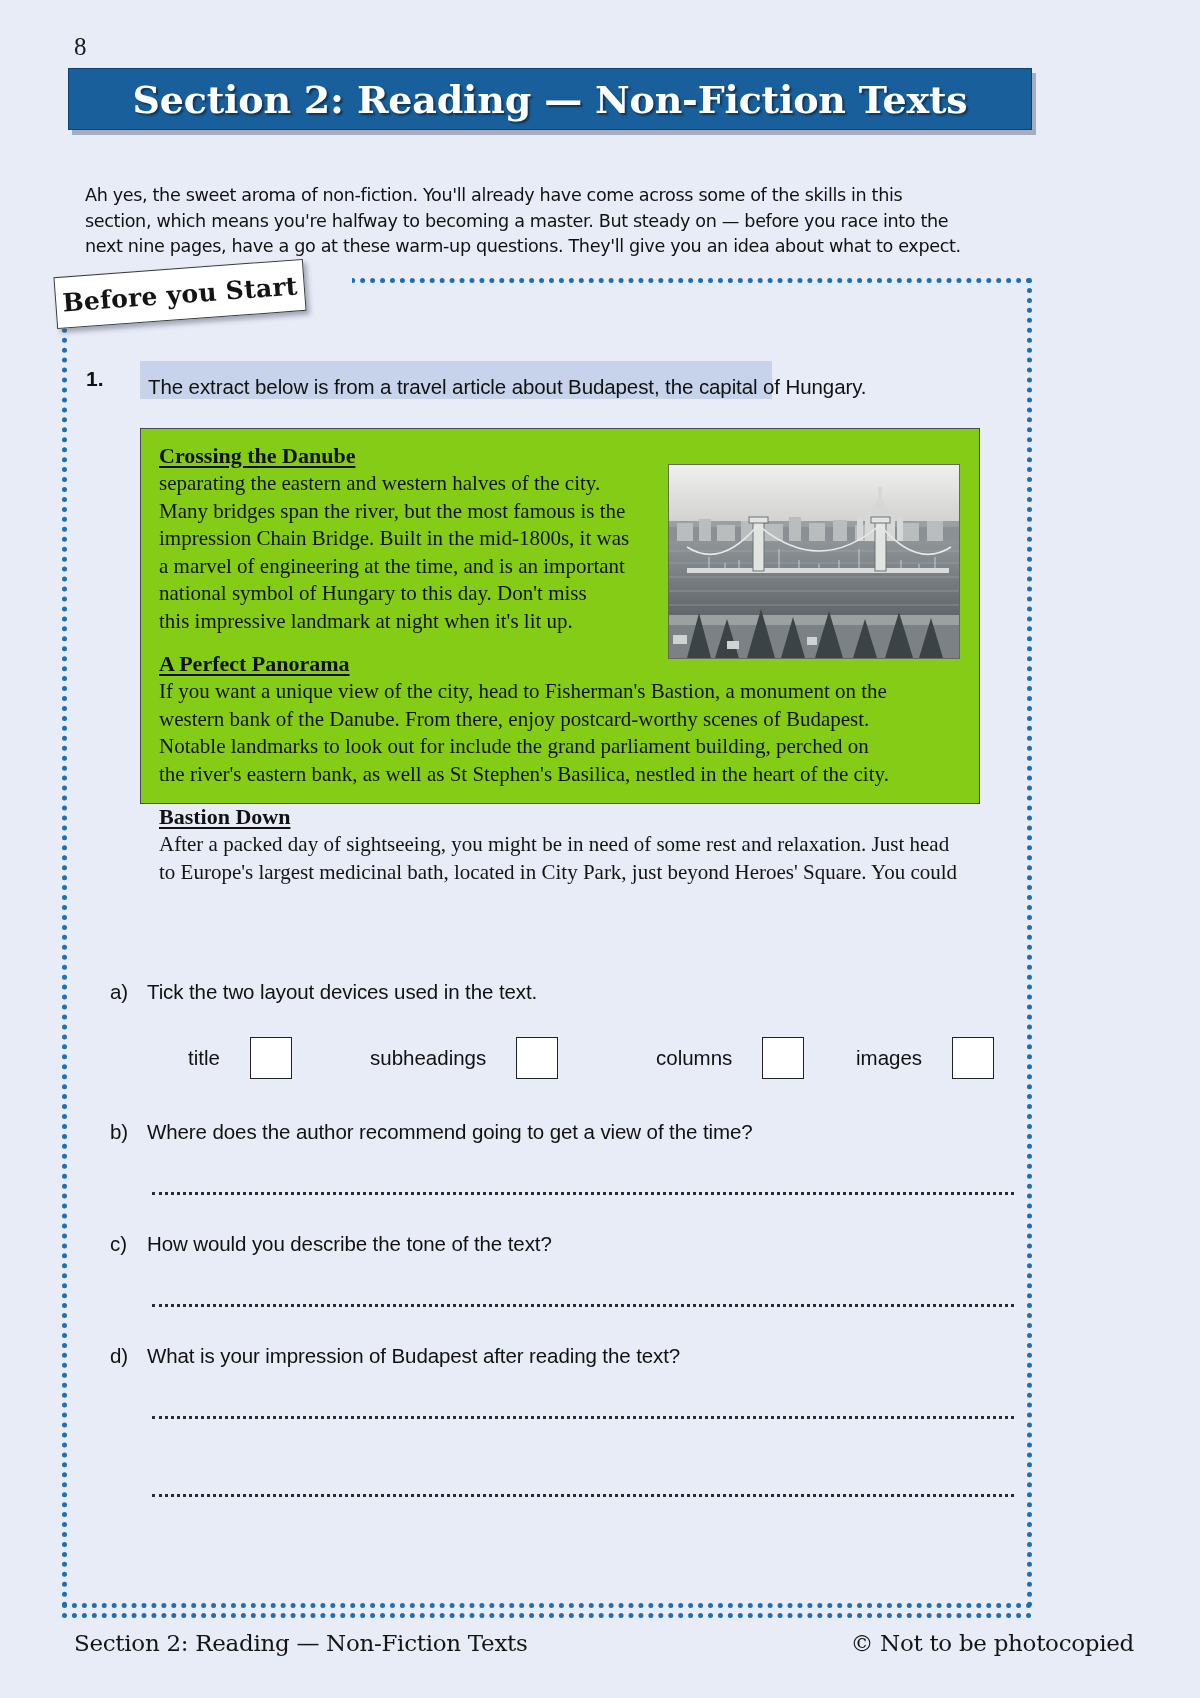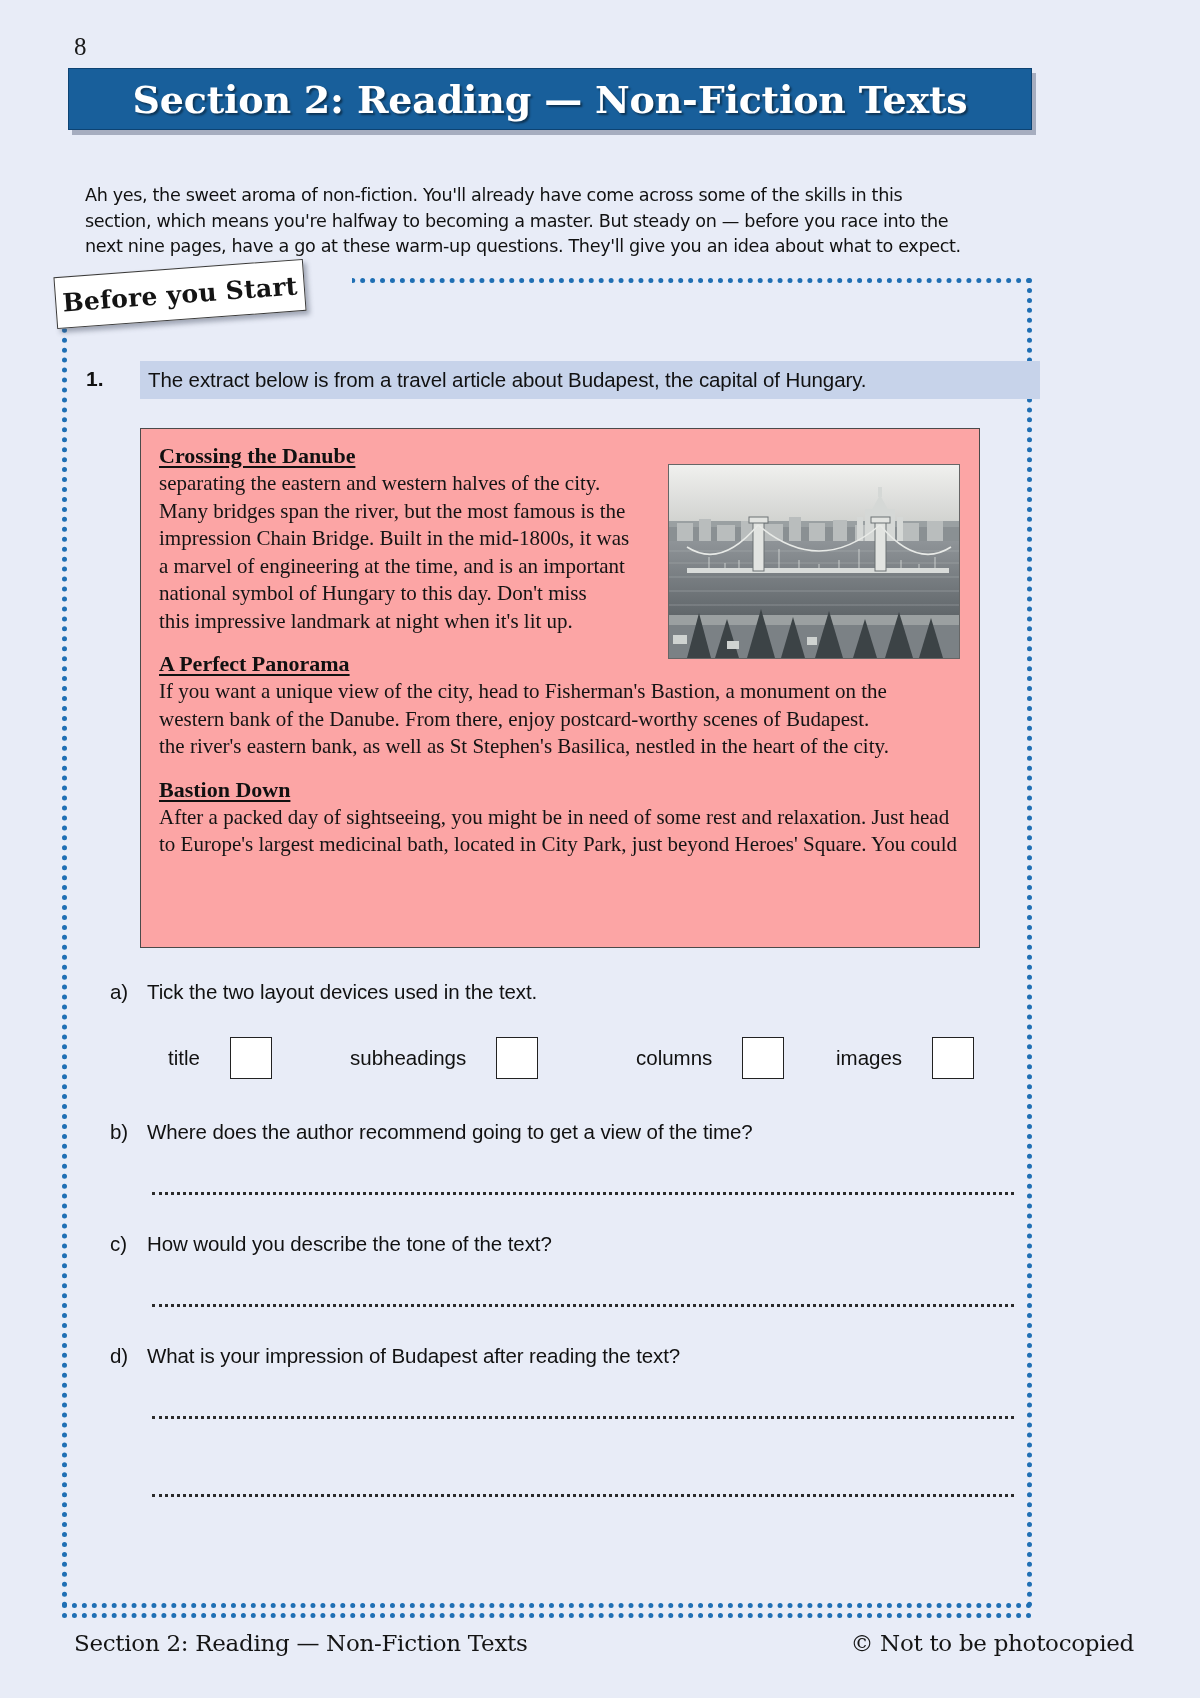--- a/index.html
+++ b/index.html
@@ -131,44 +131,44 @@
     top: 367px;
     font-family: "Liberation Sans", sans-serif;
     font-weight: bold;
     font-size: 21px;
     color: #111;
   }
   .q-stem {
     position: absolute;
     left: 140px;
     top: 361px;
-    width: 900px;
+    width: 632px;
     height: 38px;
     background: #c7d3ea;
     display: flex;
-    align-items: center;
+    align-items: flex-end;
     padding-left: 8px;
     box-sizing: border-box;
   }
   .q-stem span {
     font-family: "Liberation Sans", sans-serif;
     font-size: 20.5px;
     color: #111111;
     letter-spacing: -0.1px;
     white-space: nowrap;
   }
 
   
   .extract {
     position: absolute;
     left: 140px;
     top: 428px;
     width: 840px;
-    height: 520px;
-    background: #fca5a5;
+    height: 376px;
+    background: #84cc16;
     border: 1.5px solid #4a4a4a;
     box-sizing: border-box;
     padding: 14px 18px 10px 18px;
   }
   .extract-head {
     font-family: "Liberation Serif", serif;
     font-weight: bold;
     font-size: 22px;
     color: #111;
     text-decoration: underline;
@@ -219,20 +219,21 @@
     width: 800px;
     height: 44px;
   }
   .tick-item {
     position: absolute;
     top: 0;
     height: 44px;
     display: flex;
     align-items: center;
     gap: 30px;
+    margin-left: 20px;
   }
   .tick-label {
     font-family: "Liberation Sans", sans-serif;
     font-size: 20.5px;
     color: #111111;
     white-space: nowrap;
   }
   .tick-box {
     width: 42px;
     height: 42px;
@@ -314,20 +315,21 @@
     </div>
   </div>
 
   <div class="block-gap"></div>
 
   <div>
     <div class="extract-head">A Perfect Panorama</div>
     <div class="extract-p">
       <div>If you want a unique view of the city, head to Fisherman's Bastion, a monument on the</div>
       <div>western bank of the Danube.  From there, enjoy postcard-worthy scenes of Budapest.</div>
+      <div>Notable landmarks to look out for include the grand parliament building, perched on</div>
       <div>the river's eastern bank, as well as St Stephen's Basilica, nestled in the heart of the city.</div>
     </div>
   </div>
 
   <div class="block-gap"></div>
 
   <div>
     <div class="extract-head">Bastion Down</div>
     <div class="extract-p">
       <div>After a packed day of sightseeing, you might be in need of some rest and relaxation.  Just head</div>

